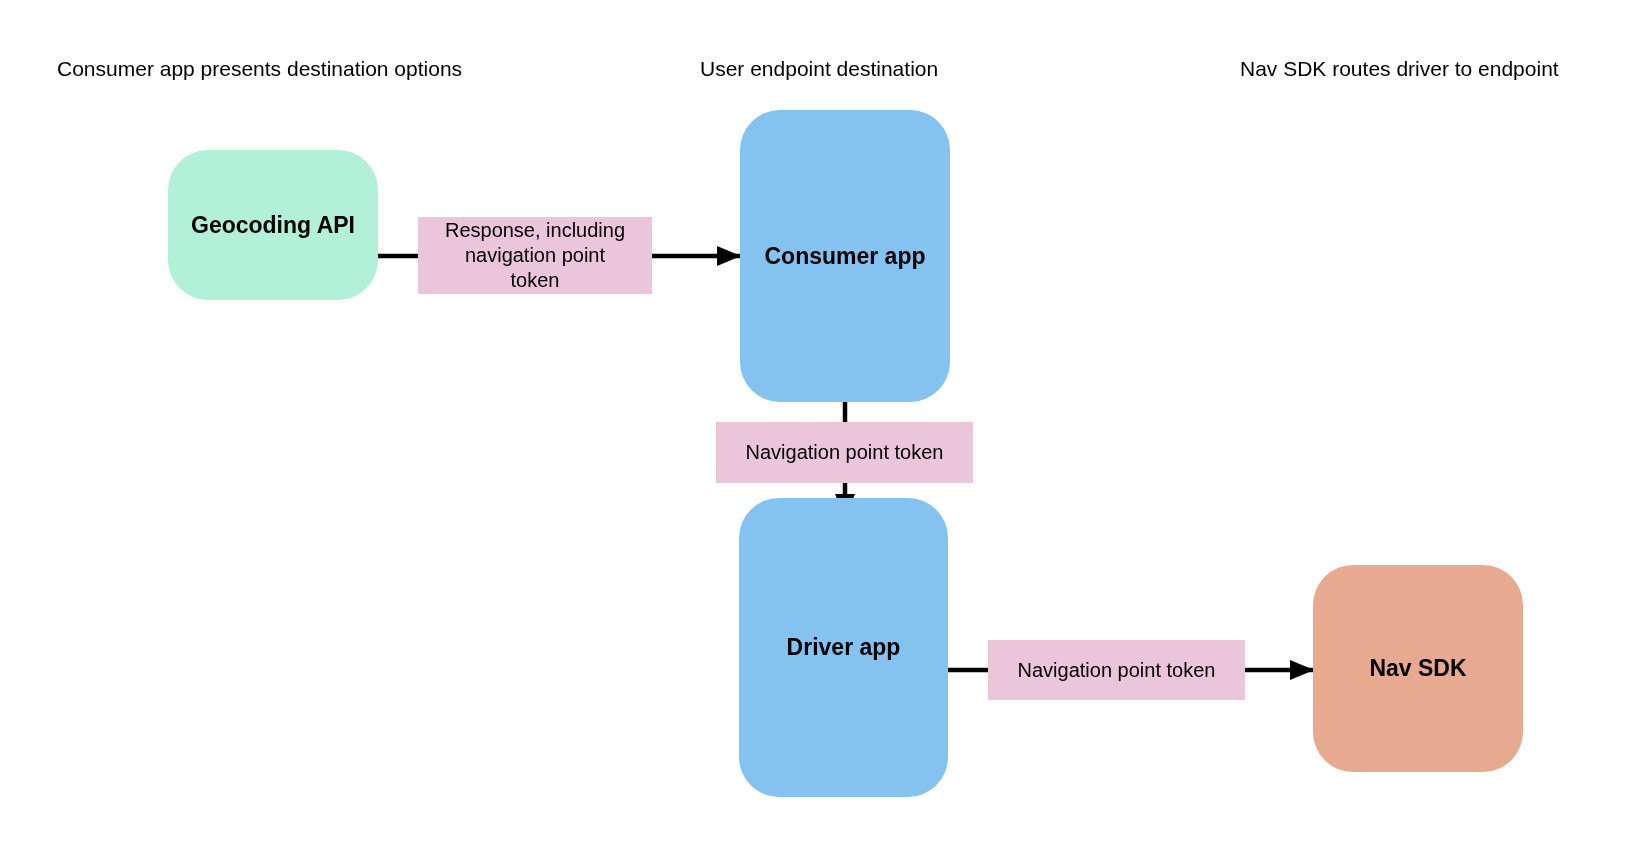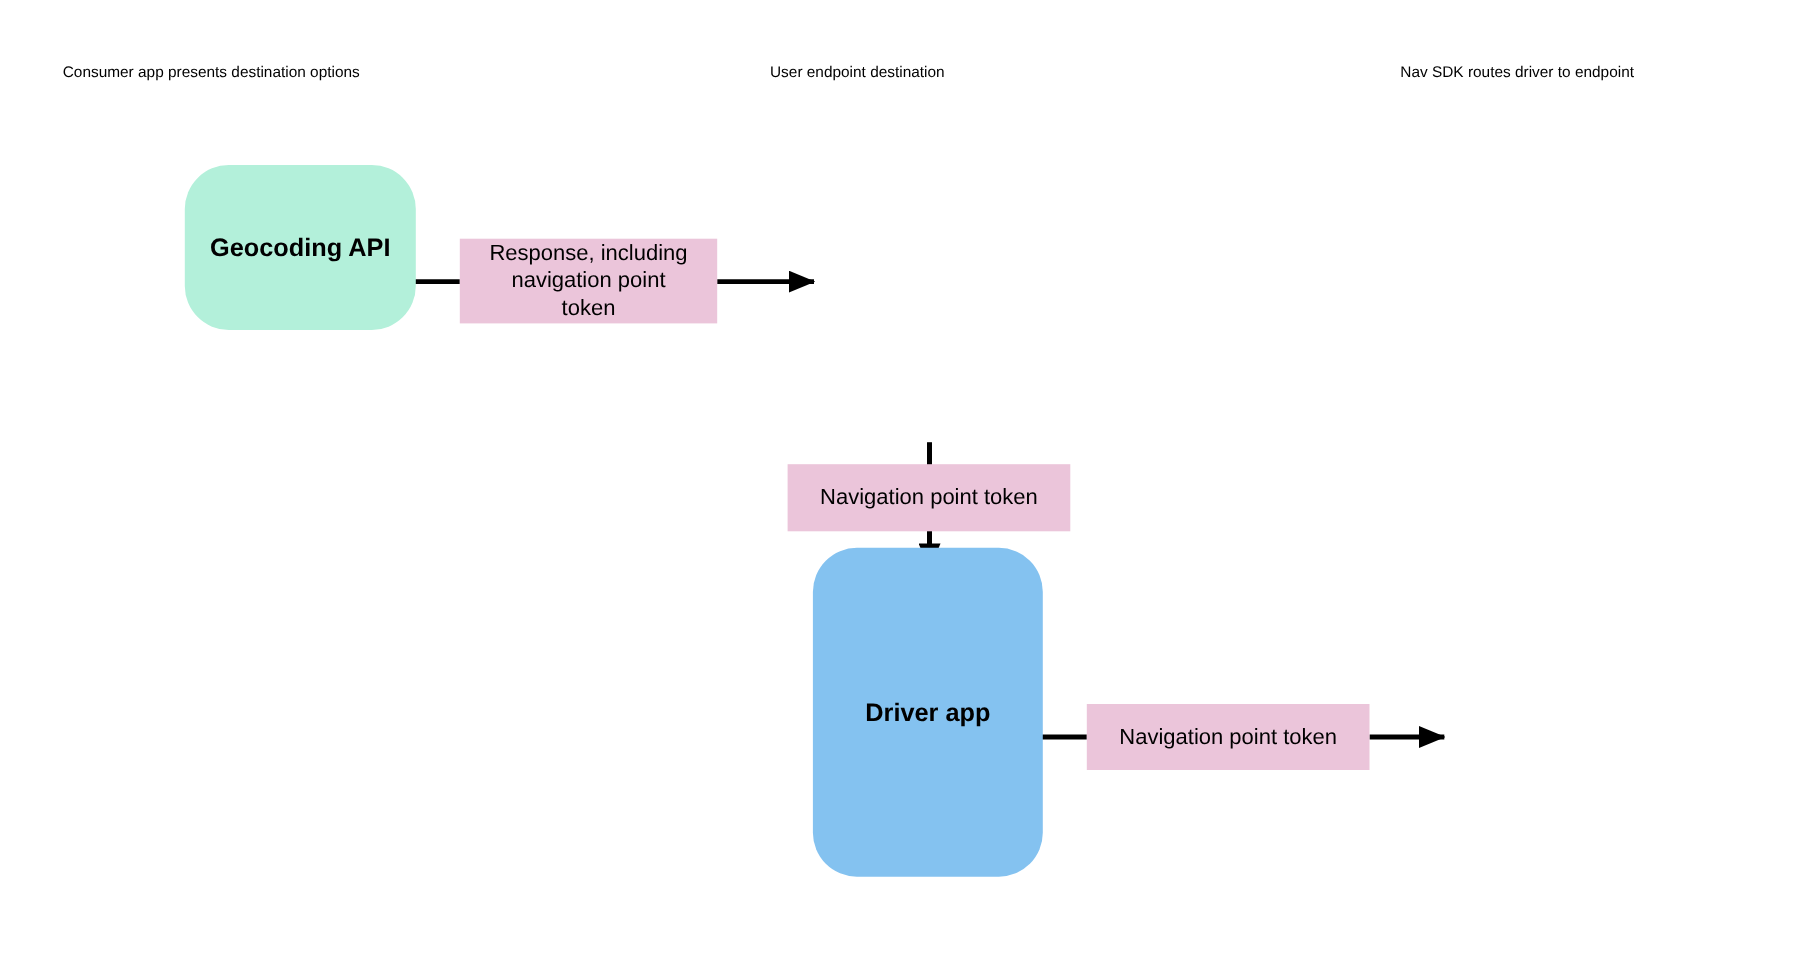--- a/index.html
+++ b/index.html
@@ -20,21 +20,21 @@
   .canvas {
     position: relative;
     width: 1646px;
     height: 868px;
     background: var(--background);
     overflow: hidden;
   }
   .col-header {
     position: absolute;
     top: 57px;
-    font-size: 14px;
+    font-size: 21px;
     font-weight: 400;
     color: var(--text);
     white-space: nowrap;
   }
   .node {
     position: absolute;
     border-radius: 40px;
     display: flex;
     align-items: center;
     justify-content: center;
@@ -66,21 +66,21 @@
   #node-consumer  { left: 740px;  top: 110px; width: 210px; height: 292px; }
   #node-driver    { left: 739px;  top: 498px; width: 209px; height: 299px; }
   #node-navsdk    { left: 1313px; top: 565px; width: 210px; height: 207px; }
 
   #edge-label-response { left: 418px; top: 217px; width: 234px; height: 77px; padding: 0 24px; }
   #edge-label-mid      { left: 716px; top: 422px; width: 257px; height: 61px; }
   #edge-label-right    { left: 988px; top: 640px; width: 257px; height: 60px; }
 
   #header-1 { left: 57px; }
   #header-2 { left: 700px; }
-  #header-3 { left: 1273px; }
+  #header-3 { left: 1240px; }
 
   .arrows-layer {
     position: absolute;
     left: 0; top: 0;
     width: 1646px;
     height: 868px;
     z-index: 1;
   }
   .arrow-line {
     stroke: var(--arrow-black);
@@ -118,25 +118,31 @@
     </g>
     <g>
       <line class="arrow-line" x1="1245" y1="670" x2="1313" y2="670" marker-end="url(#arrowhead)"></line>
     </g>
   </svg>
 
   <div class="node node-green" id="node-geocoding">
     <span>Geocoding API</span>
   </div>
 
+  <div class="node node-blue" id="node-consumer">
+    <span>Consumer app</span>
+  </div>
 
   <div class="node node-blue" id="node-driver">
     <span>Driver app</span>
   </div>
 
+  <div class="node node-orange" id="node-navsdk">
+    <span>Nav SDK</span>
+  </div>
 
   <div class="edge-label" id="edge-label-response">
     <span>Response, including navigation point token</span>
   </div>
 
   <div class="edge-label" id="edge-label-mid">
     <span>Navigation point token</span>
   </div>
 
   <div class="edge-label" id="edge-label-right">

